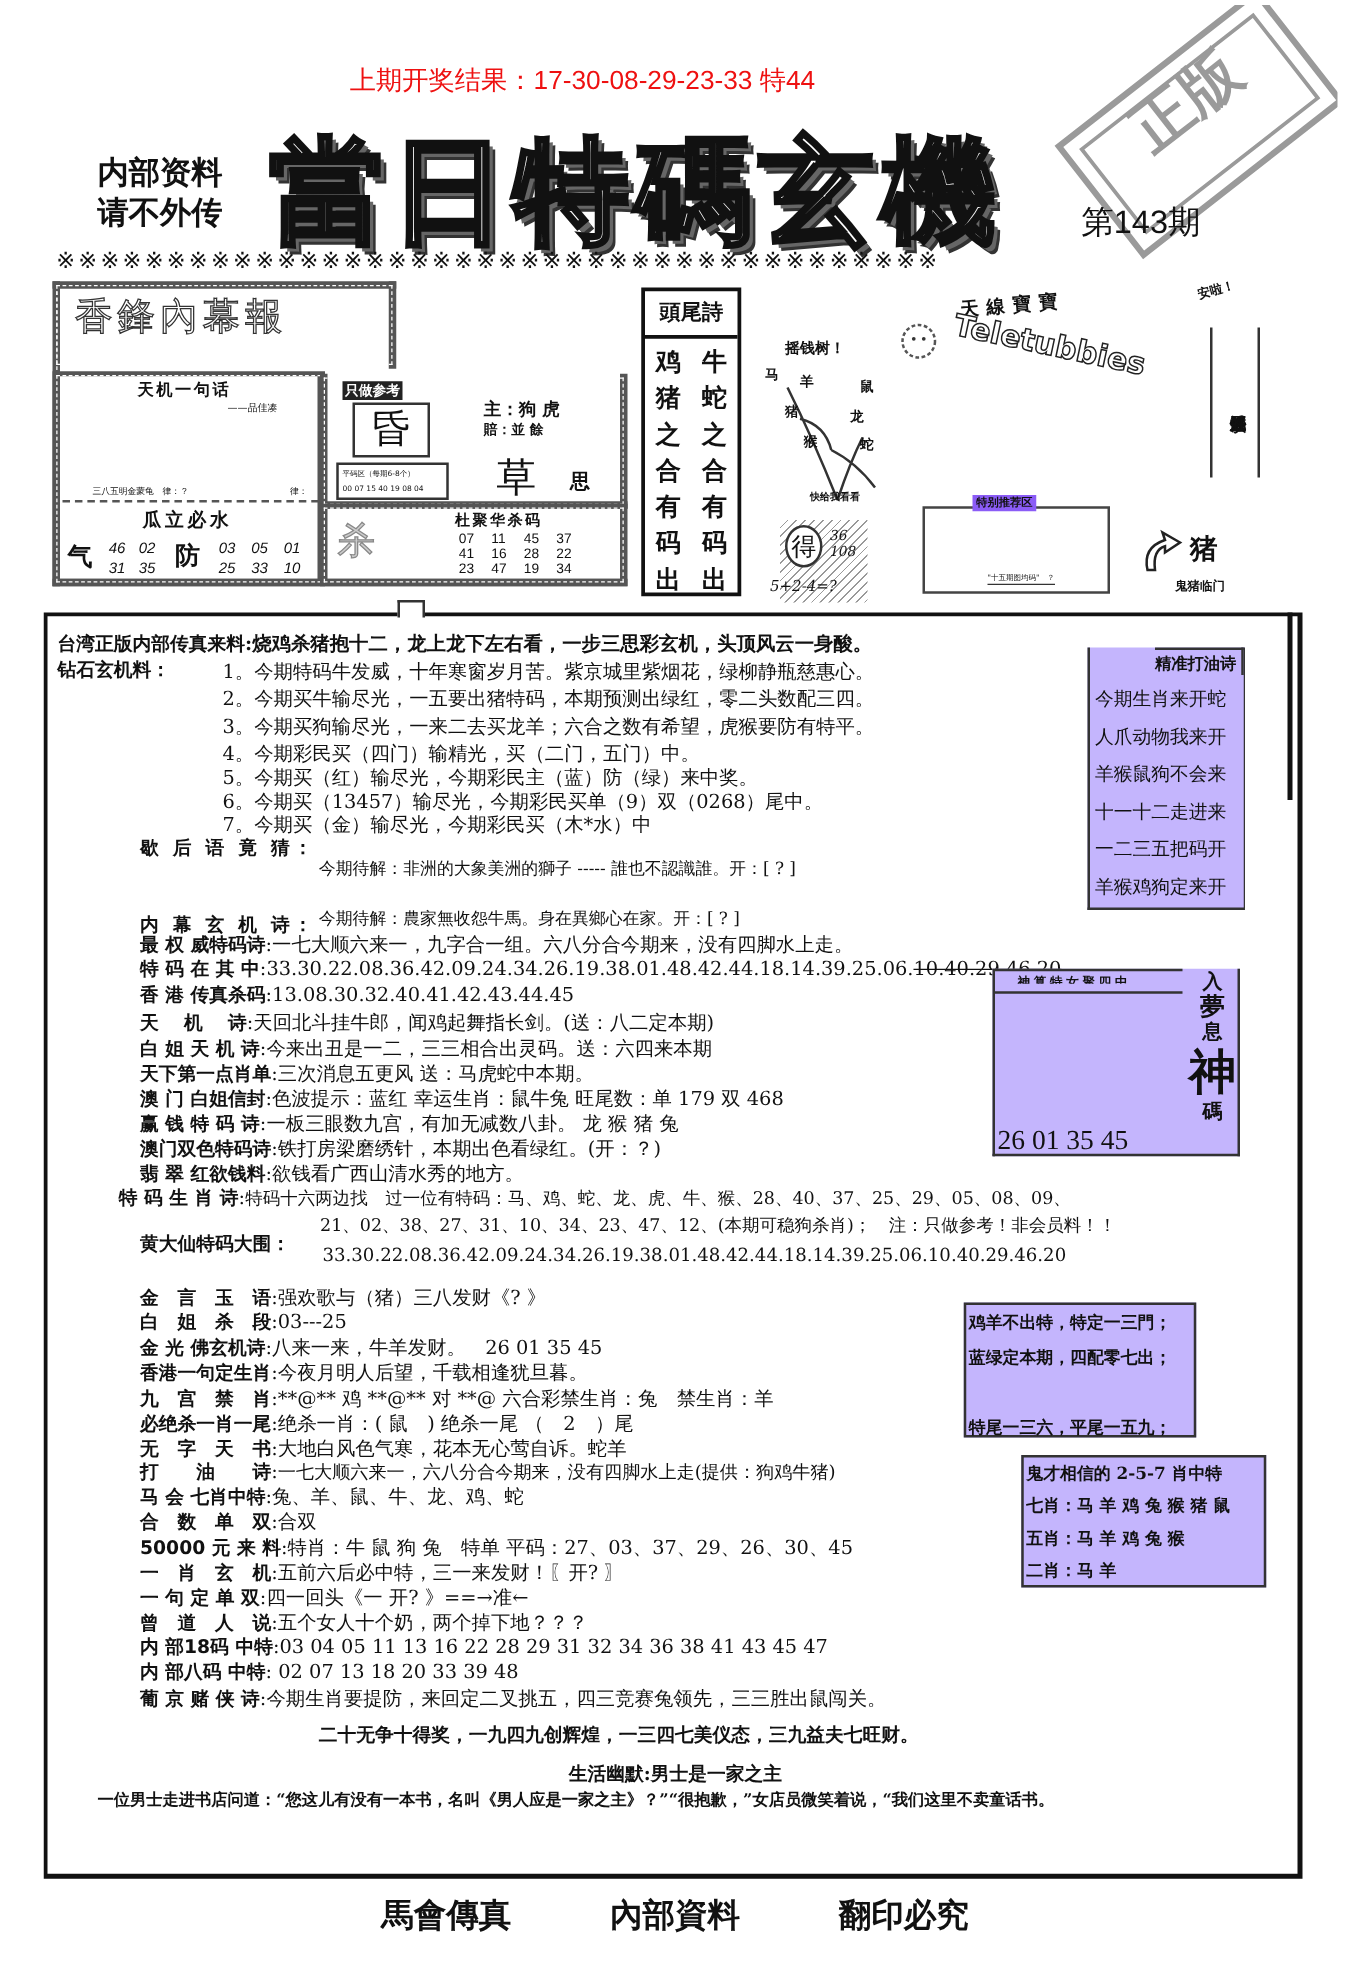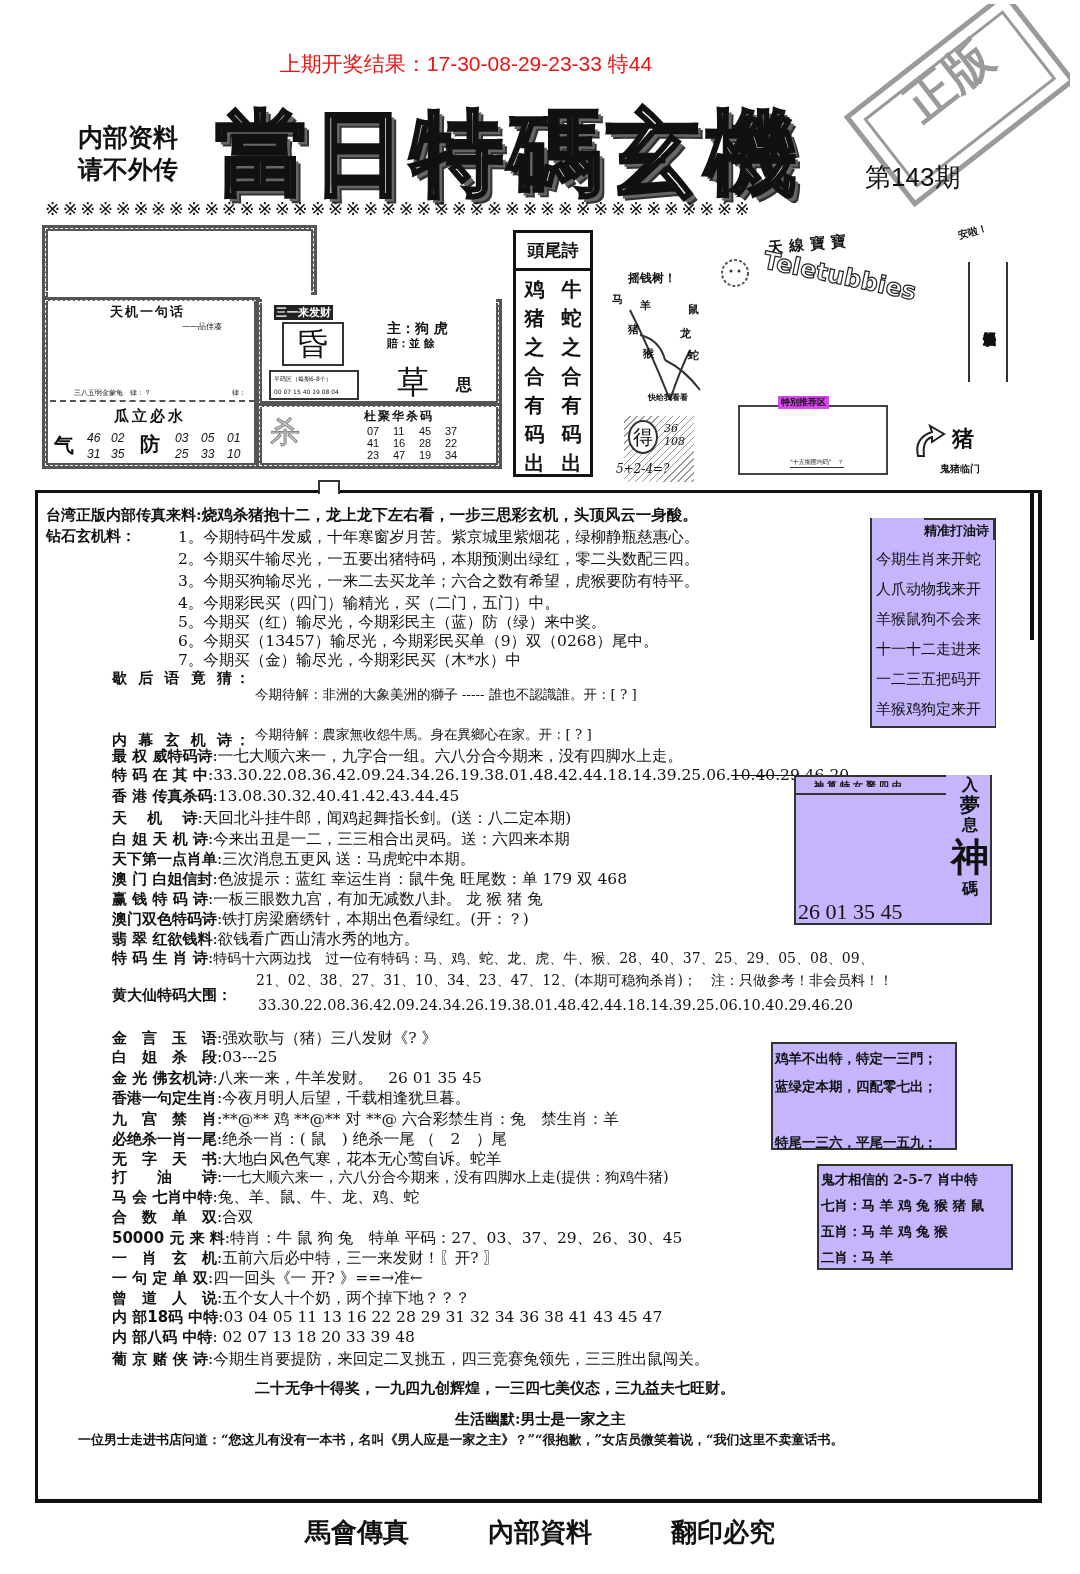--- a/index.html
+++ b/index.html
@@ -48,20 +48,21 @@
   <div>请不外传</div>
 </div>
 
 <div class="abs big-title">當日特碼玄機</div>
 <div class="abs issue">第143期</div>
 <div class="abs star-row">※※※※※※※※※※※※※※※※※※※※※※※※※※※※※※※※※※※※※※※※</div>
 
 <div class="abs left-panel">
   <div class="abs dash-border" style="left:0;top:0;width:460px;height:244px;border-top:none;border-right:none;"></div>
   <div class="abs dash-border" style="left:0;top:0;width:275px;height:70px;border-left:none;border-bottom:none;"></div>
+  <div class="abs panel-title" style="left:18px;top:8px;">香鋒內幕報</div>
 
   <div class="abs dash-border" style="left:0;top:72px;width:218px;height:172px;border-top-width:4px;"></div>
   <div class="abs small-center" style="left:68px;top:78px;font-size:13px;font-weight:bold;letter-spacing:2px;">天机一句话</div>
   <div class="abs small-center" style="left:140px;top:96px;font-size:8px;">——品佳凑</div>
   <div class="abs small-center" style="left:32px;top:163px;font-size:7px;">三八五明金蒙龟　律：？</div>
   <div class="abs small-center" style="left:190px;top:163px;font-size:7px;">律：</div>
   <div class="abs" style="left:8px;top:175px;width:205px;border-top:2px dashed #555;"></div>
   <div class="abs small-center" style="left:72px;top:182px;font-size:15px;font-weight:bold;letter-spacing:3px;">瓜立必水</div>
   <div class="abs" style="left:12px;top:207px;font-size:20px;font-weight:bold;">气</div>
   <div class="abs num-grid" style="left:45px;top:206px;display:grid;grid-template-columns:24px 24px;row-gap:2px;font-style:italic;">
@@ -74,21 +75,21 @@
   <div class="abs num-grid" style="left:133px;top:206px;display:grid;grid-template-columns:26px 26px 26px;row-gap:2px;font-style:italic;">
     <span>03</span>
     <span>05</span>
     <span>01</span>
     <span>25</span>
     <span>33</span>
     <span>10</span>
   </div>
 
   <div class="abs dash-border" style="left:214px;top:74px;width:246px;height:108px;border-top:none;"></div>
-  <div class="abs" style="left:232px;top:80px;font-size:11px;font-weight:bold;font-family:'DejaVu Sans',sans-serif;background:#222;color:#fff;padding:0 2px;">三一来发财</div>
+  <div class="abs" style="left:232px;top:80px;font-size:11px;font-weight:bold;font-family:'DejaVu Sans',sans-serif;background:#222;color:#fff;padding:0 2px;">只做参考</div>
   <div class="abs box" style="left:240px;top:97px;width:62px;height:44px;text-align:center;font-size:30px;line-height:40px;">昏</div>
   <div class="abs box" style="left:227px;top:145px;width:90px;height:30px;font-size:6px;padding:3px;font-family:'DejaVu Sans',sans-serif;">
     <div>平码区（每期6-8个）</div>
     <div style="margin-top:4px;">00 07 15 40 19 08 04</div>
   </div>
   <div class="abs" style="left:345px;top:95px;font-size:14px;font-weight:bold;line-height:16px;font-family:'DejaVu Sans',sans-serif;">
     <div>主：狗 虎</div>
     <div style="font-size:11px;">賠：並 餘</div>
   </div>
   <div class="abs" style="left:355px;top:136px;font-size:32px;">草</div>
@@ -165,21 +166,21 @@
 <div class="abs doodle" style="left:648px;top:392px;font-size:8px;">快给我看看</div>
 <div class="abs" style="left:624px;top:416px;width:70px;height:66px;background:repeating-linear-gradient(135deg,#fff 0 4px,#999 4px 5px);"></div>
 <div class="abs" style="left:628px;top:420px;width:30px;height:34px;border:2px solid #333;border-radius:50%;background:#fff;text-align:center;font-size:20px;line-height:30px;">得</div>
 <div class="abs" style="left:664px;top:422px;font-size:11px;font-style:italic;line-height:13px;">
   <div>36</div>
   <div>108</div>
 </div>
 <div class="abs" style="left:616px;top:462px;font-size:12px;font-style:italic;">5+2-4=?</div>
 
 <div class="abs" style="left:738px;top:405px;width:150px;height:70px;border:2px solid #444;"></div>
-<div class="abs doodle" style="left:778px;top:396px;font-size:9px;background:#d946ef;padding:0 3px;">特别推荐区</div>
+<div class="abs doodle" style="left:778px;top:396px;font-size:9px;background:#8b5cf6;padding:0 3px;">特别推荐区</div>
 <div class="abs" style="left:790px;top:458px;font-size:6px;font-family:'DejaVu Sans',sans-serif;border-bottom:1px solid #333;">"十五期图均码"　？</div>
 
 <svg class="abs" style="left:910px;top:420px;width:40px;height:40px;" viewBox="0 0 40 40">
   <path d="M8 36 Q4 18 22 12 L20 6 L34 14 L22 22 L22 17 Q12 20 14 36 Z" fill="none" stroke="#222" stroke-width="2"></path>
 </svg>
 <div class="abs doodle" style="left:952px;top:424px;font-size:22px;">猪</div>
 <div class="abs doodle" style="left:940px;top:462px;font-size:10px;">鬼猪临门</div>
 
 <div class="abs main-frame"></div>
 <div class="abs" style="left:318px;top:480px;width:22px;height:14px;border:2px solid #333;border-bottom:none;background:#fff;"></div>
@@ -204,21 +205,21 @@
 <div class="line" style="left:112px;top:746px;"><span class="label">最 权 威特码诗</span>:<span>一七大顺六来一，九字合一组。六八分合今期来，没有四脚水上走。</span></div>
 <div class="line" style="left:112px;top:766px;"><span class="label">特 码 在 其 中</span>:<span>33.30.22.08.36.42.09.24.34.26.19.38.01.48.42.44.18.14.39.25.06.</span><span class="strike">10.40.29.46.20</span></div>
 <div class="line" style="left:112px;top:787px;"><span class="label">香 港 传真杀码</span>:<span>13.08.30.32.40.41.42.43.44.45</span></div>
 <div class="line" style="left:112px;top:808px;"><span class="label">天　 机　 诗</span>:<span>天回北斗挂牛郎，闻鸡起舞指长剑。(送：八二定本期)</span></div>
 <div class="line" style="left:112px;top:829px;"><span class="label">白 姐 天 机 诗</span>:<span>今来出丑是一二，三三相合出灵码。送：六四来本期</span></div>
 <div class="line" style="left:112px;top:849px;"><span class="label">天下第一点肖单</span>:<span>三次消息五更风 送：马虎蛇中本期。</span></div>
 <div class="line" style="left:112px;top:869px;"><span class="label">澳 门 白姐信封</span>:<span>色波提示：蓝红 幸运生肖：鼠牛兔 旺尾数：单 179 双 468</span></div>
 <div class="line" style="left:112px;top:889px;"><span class="label">赢 钱 特 码 诗</span>:<span>一板三眼数九宫，有加无减数八卦。 龙 猴 猪 兔</span></div>
 <div class="line" style="left:112px;top:909px;"><span class="label">澳门双色特码诗</span>:<span>铁打房梁磨绣针，本期出色看绿红。(开：？)</span></div>
 <div class="line" style="left:112px;top:929px;"><span class="label">翡 翠 红欲钱料</span>:<span>欲钱看广西山清水秀的地方。</span></div>
-<div class="line" style="left:112px;top:949px;"><span class="label">特 码 生 肖 诗</span>:<span style="font-size:14px;">特码十六两边找　过一位有特码：马、鸡、蛇、龙、虎、牛、猴、28、40、37、25、29、05、08、09、</span></div>
+<div class="line" style="left:95px;top:949px;"><span class="label">特 码 生 肖 诗</span>:<span style="font-size:14px;">特码十六两边找　过一位有特码：马、鸡、蛇、龙、虎、牛、猴、28、40、37、25、29、05、08、09、</span></div>
 
 <div class="line" style="left:112px;top:986px;"><span class="label">黄大仙特码大围：</span></div>
 <div class="line" style="left:256px;top:972px;font-size:14px;">21、02、38、27、31、10、34、23、47、12、(本期可稳狗杀肖)；　注：只做参考！非会员料！！</div>
 <div class="line" style="left:258px;top:997px;font-size:14.5px;">33.30.22.08.36.42.09.24.34.26.19.38.01.48.42.44.18.14.39.25.06.10.40.29.46.20</div>
 
 <div class="line" style="left:112px;top:1028px;"><span class="label">金　言　玉　语</span>:<span>强欢歌与（猪）三八发财《? 》</span></div>
 <div class="line" style="left:112px;top:1048px;"><span class="label">白　姐　杀　段</span>:<span>03---25</span></div>
 <div class="line" style="left:112px;top:1068px;"><span class="label">金 光 佛玄机诗</span>:<span>八来一来，牛羊发财。　26 01 35 45</span></div>
 <div class="line" style="left:112px;top:1088px;"><span class="label">香港一句定生肖</span>:<span>今夜月明人后望，千载相逢犹旦暮。</span></div>
 <div class="line" style="left:112px;top:1109px;"><span class="label">九　宫　禁　肖</span>:<span>**@** 鸡 **@** 对 **@ 六合彩禁生肖：兔　禁生肖：羊</span></div>

